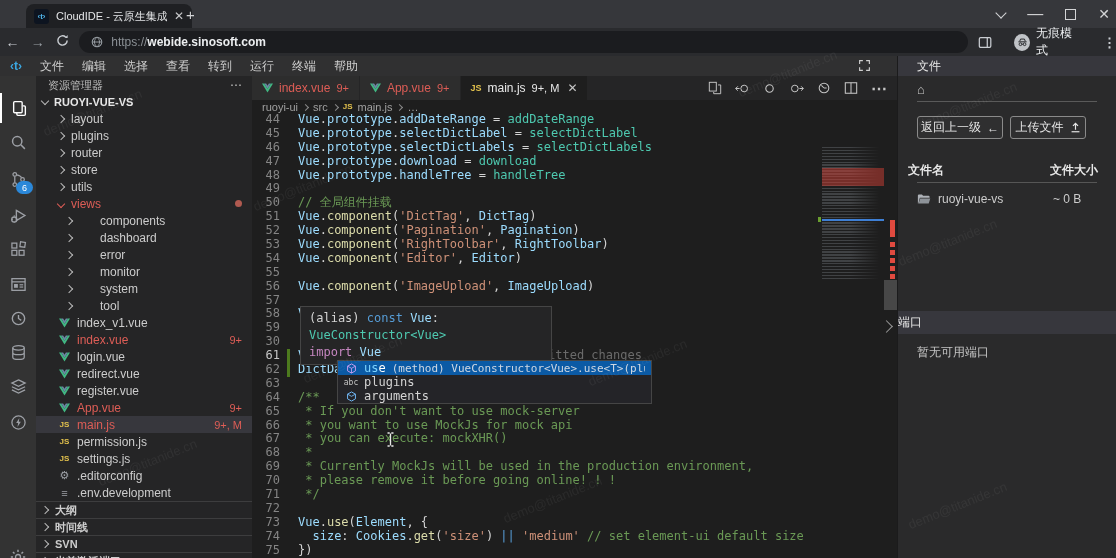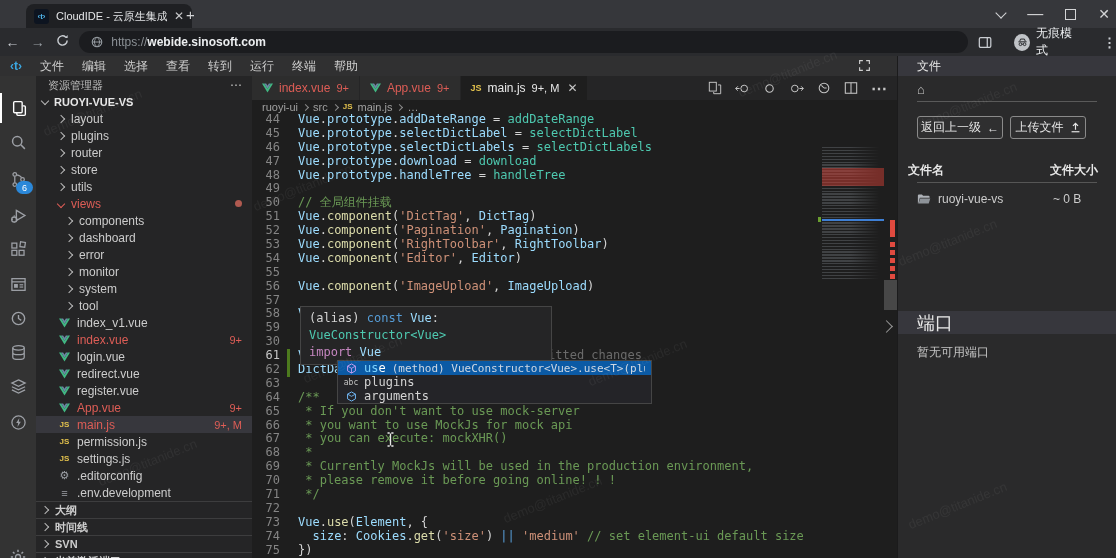--- a/index.html
+++ b/index.html
@@ -46,21 +46,21 @@
   
   .explorer{position:absolute;left:36px;top:20px;width:216px;height:482px;background:#252526;overflow:hidden;}
   .exhead{height:18px;display:flex;align-items:center;padding:0 10px 0 12px;color:#bbbbbb;font-size:11px;}
   .exhead .dots{margin-left:auto;color:#c5c5c5;font-size:12px;}
   .exroot{height:16px;display:flex;align-items:center;color:#e7e7e7;font-size:11px;font-weight:bold;padding-left:4px;}
   .chev{width:5px;height:5px;border-right:1.2px solid #b8b8b8;border-bottom:1.2px solid #b8b8b8;display:inline-block;flex:none;}
   .chev.r{transform:rotate(-45deg);}
   .chev.d{transform:rotate(45deg);}
   .trow{height:17px;display:flex;align-items:center;font-size:12px;color:#cccccc;padding-right:10px;}
   .trow.ind1{padding-left:22px;}
-  .trow.ind2{padding-left:30px;}
+  .trow.ind2{padding-left:30px;gap:21px;}
   .trow .chev{margin-right:7px;}
   .trow.red, .trow.red .tlabel{color:#dd5d56;text-align:right;}
   .trow.red .chev{border-color:#dd5d56;}
   .trow.sel{background:#37373d;}
   .fic{width:13px;margin-right:6px;flex:none;display:inline-flex;align-items:center;justify-content:center;}
   .jsic{color:#e3c24d;font-size:8px;font-weight:bold;}
   .gearic,.listic{color:#9da0a6;font-size:11px;}
   .tbadge{margin-left:auto;font-size:11px;color:#dd5d56;}
   .tdot{margin-left:auto;width:7px;height:7px;border-radius:50%;background:#b05a50;}
   .sec{height:16px;border-top:1px solid #3d3d3e;display:flex;align-items:center;padding-left:6px;
@@ -119,21 +119,21 @@
   .rpanel{position:absolute;left:897px;top:20px;width:219px;height:482px;background:#2a2a2b;border-left:1px solid #1b1b1c;box-sizing:border-box;}
   .rphome{position:absolute;left:19px;top:6px;color:#c5c5c5;font-size:13px;}
   .rphr{position:absolute;left:19px;top:25px;width:180px;border-top:1px solid #5a5a5a;}
   .rpbtn{position:absolute;height:23px;border:1px solid #8a8a8a;border-radius:3px;color:#e6e6e6;
     font-size:12px;display:flex;align-items:center;justify-content:center;gap:6px;background:#2f2f30;box-sizing:border-box;}
   .rpcolh{position:absolute;color:#e7e7e7;font-size:12px;font-weight:bold;}
   .rpdiv{position:absolute;left:19px;top:106px;width:180px;border-top:1px solid #565656;}
   .rprow{position:absolute;left:19px;top:114px;width:180px;height:18px;display:flex;align-items:center;color:#cccccc;font-size:12px;}
   .rpsize{position:absolute;left:136px;}
   .portbar{position:absolute;left:0px;top:235px;width:219px;height:23px;background:#37373d;color:#e7e7e7;
-    font-size:18px;display:flex;align-items:center;padding-left:19px;box-sizing:border-box;}
+    font-size:12px;display:flex;align-items:center;box-sizing:border-box;}
   .portempty{position:absolute;left:19px;top:268px;color:#c5c5c5;font-size:12px;}
   
   .wm{position:absolute;color:rgba(255,255,255,0.055);font-size:13px;transform:rotate(-22deg);white-space:nowrap;pointer-events:none;z-index:9;}
   .ibeam{position:absolute;left:386px;top:432px;z-index:9;}
 </style>
 </head>
 <body>
 
 <div class="screen">
 

